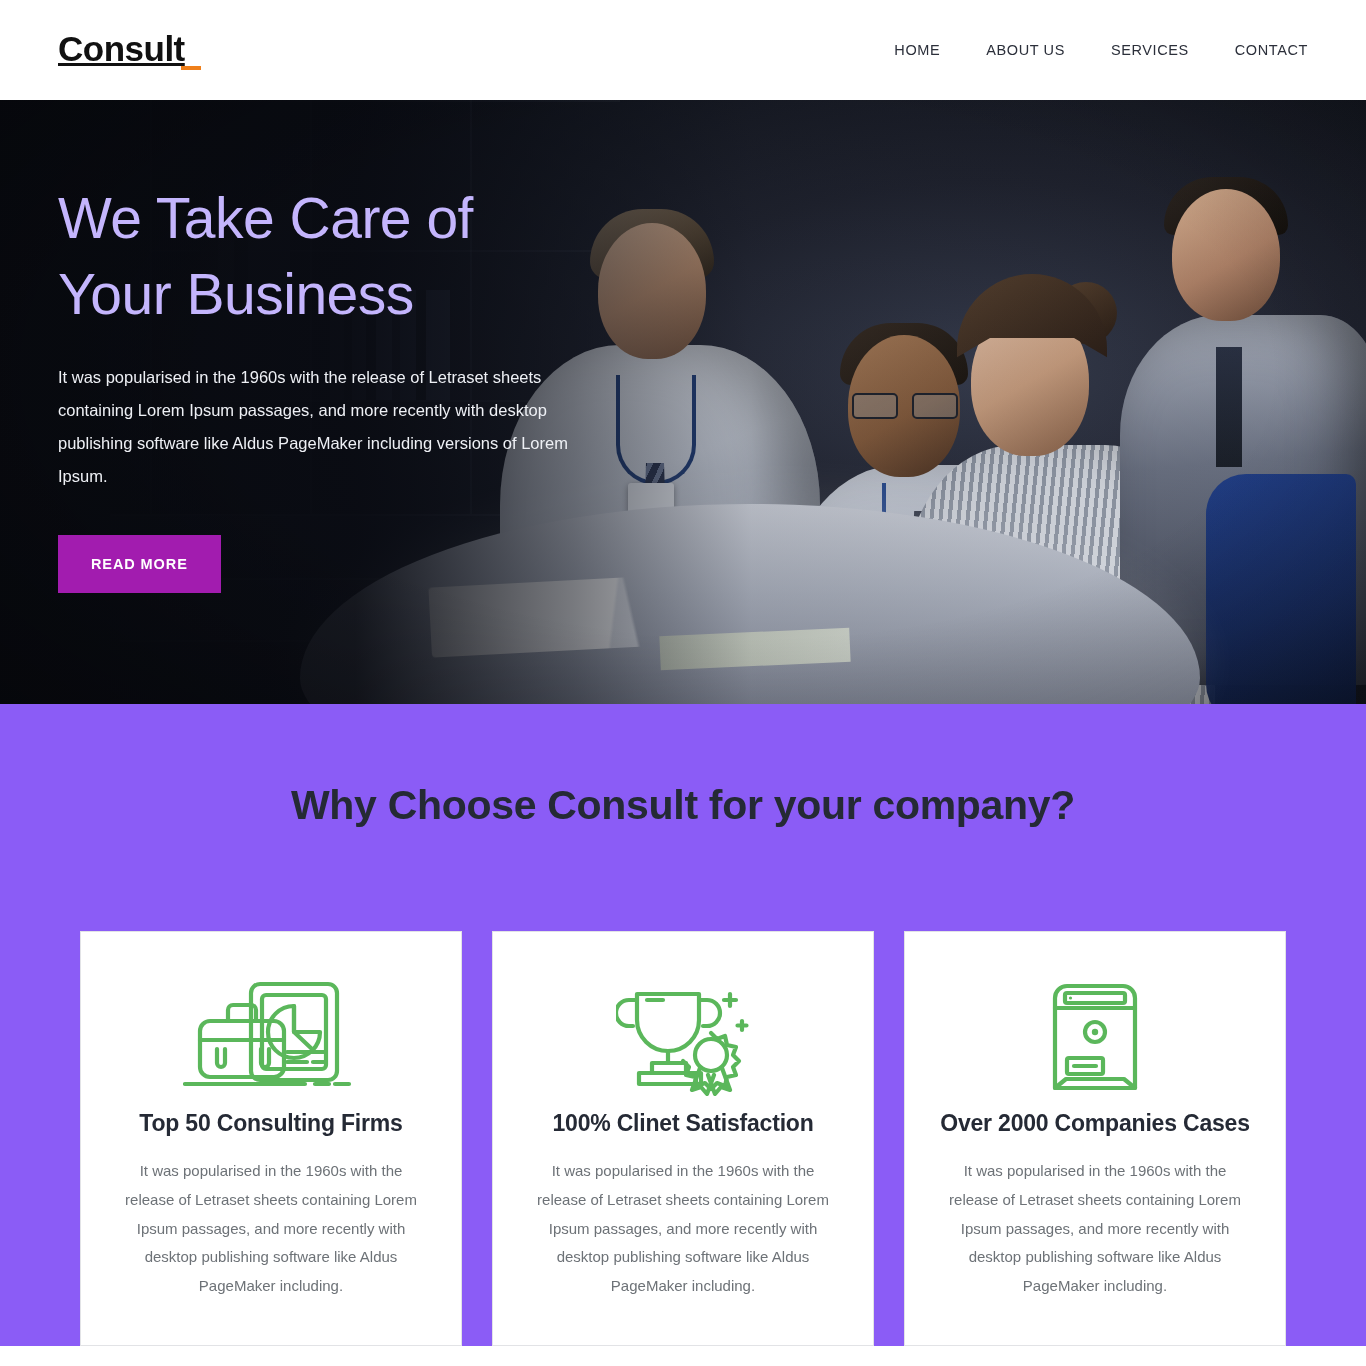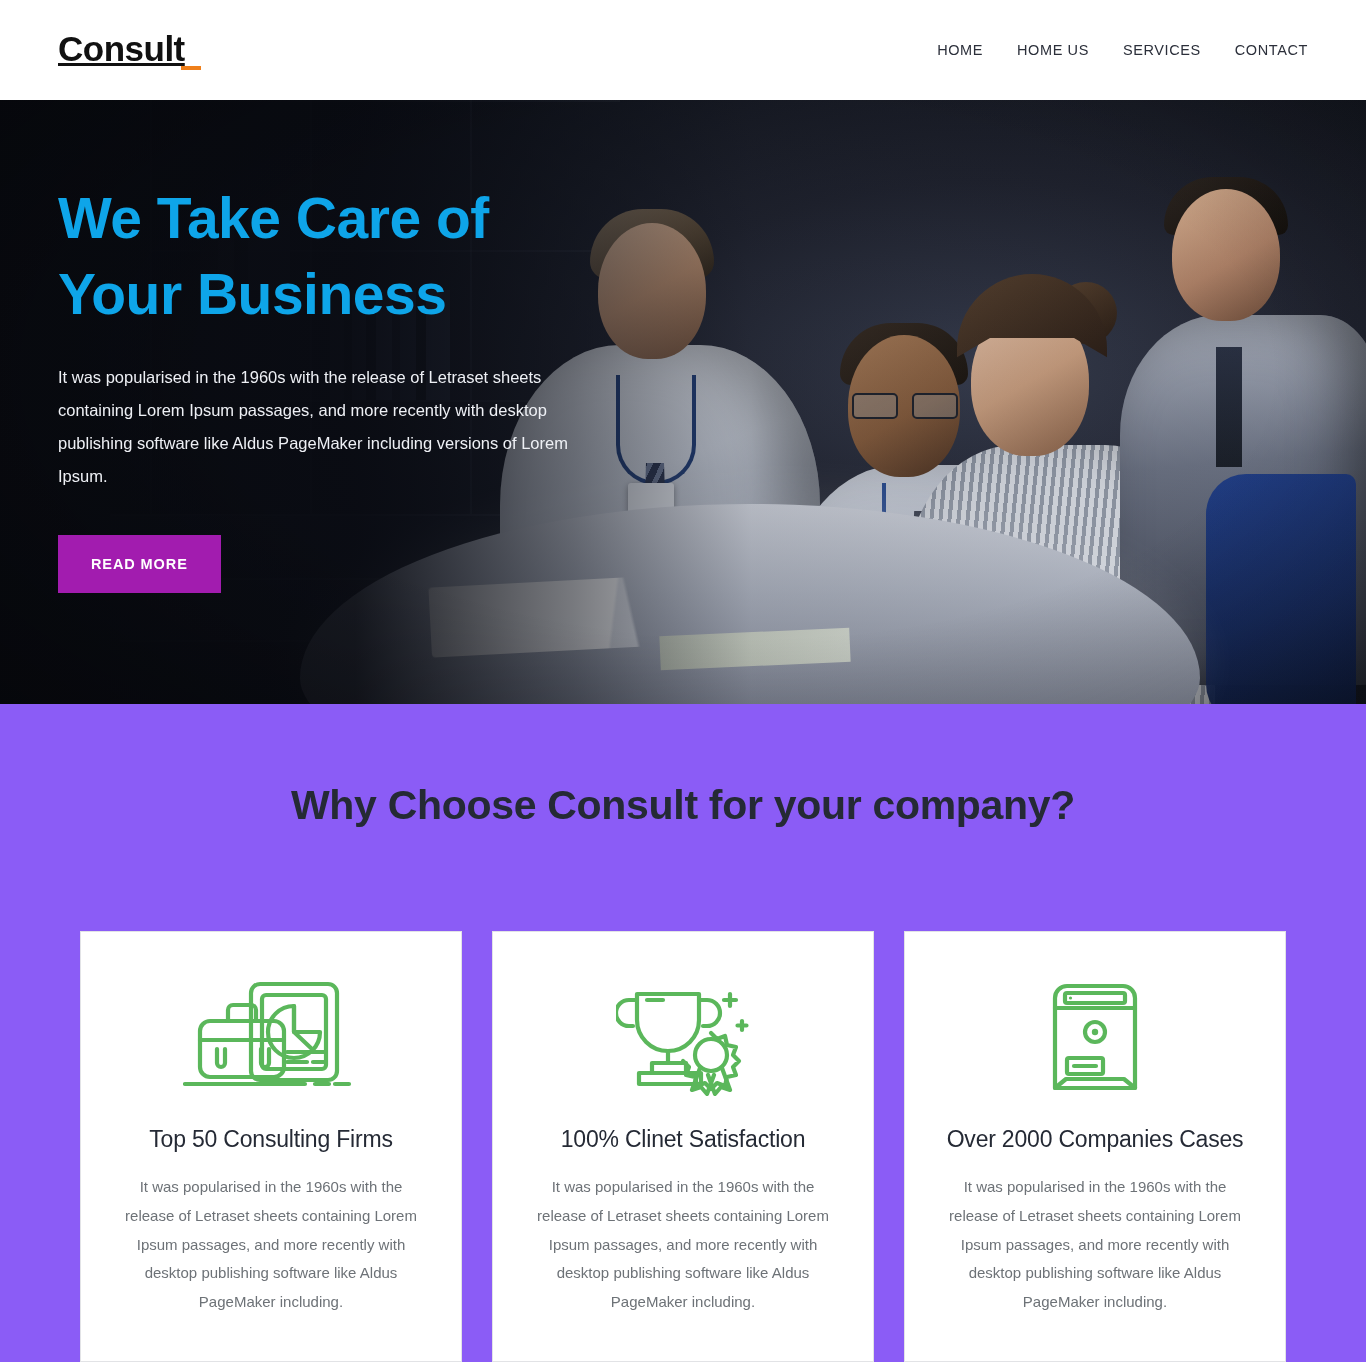--- a/index.html
+++ b/index.html
@@ -39,21 +39,21 @@
     left: 123px;
     bottom: 0px;
     width: 20px;
     height: 4px;
     background: #ef7f1a;
   }
 
   .main-nav {
     display: flex;
     align-items: center;
-    gap: 0px;
+    gap: 12px;
   }
   .nav-item {
     font-size: 14.5px;
     letter-spacing: 0.6px;
     color: #2b2f3a;
     text-decoration: none;
     padding: 10px 17px;
     white-space: nowrap;
   }
   .nav-item:last-child { padding-right: 0; }
@@ -284,22 +284,22 @@
 
   .hero-content {
     position: absolute;
     left: 58px;
     top: 80px;
     width: 600px;
     z-index: 5;
   }
   .hero-title {
     font-size: 57px;
-    font-weight: bold;
-    color: #0ea5e9;
+    font-weight: normal;
+    color: #c4b5fd;
     line-height: 1.34;
     letter-spacing: -0.5px;
   }
   .hero-desc {
     margin-top: 28px;
     font-size: 16.5px;
     color: #eef0f5;
     line-height: 2.0;
     max-width: 545px;
   }
@@ -346,23 +346,23 @@
     text-align: center;
     min-height: 390px;
   }
   .card-icon {
     height: 118px;
     display: flex;
     align-items: center;
     justify-content: center;
   }
   .card-title {
-    margin-top: 30px;
+    margin-top: 14px;
     font-size: 23px;
-    font-weight: normal;
+    font-weight: bold;
     color: #252a35;
     letter-spacing: -0.2px;
   }
   .card-text {
     margin-top: 20px;
     font-size: 15px;
     line-height: 1.92;
     color: #6d7277;
   }
 </style>
@@ -370,21 +370,21 @@
 <body>
 
 <header class="site-header">
   <a class="brand" href="#">
     <span>Consult</span>
     <span class="brand-underline"></span>
   </a>
 
   <nav class="main-nav">
     <a class="nav-item" href="#">HOME</a>
-    <a class="nav-item" href="#">HOME US</a>
+    <a class="nav-item" href="#">ABOUT US</a>
     <a class="nav-item" href="#">SERVICES</a>
     <a class="nav-item" href="#">CONTACT</a>
   </nav>
 </header>
 
 <section class="hero">
 
   <div class="hero-photo">
     <div class="bg-base"></div>
     <div class="shelf-grid"></div>

